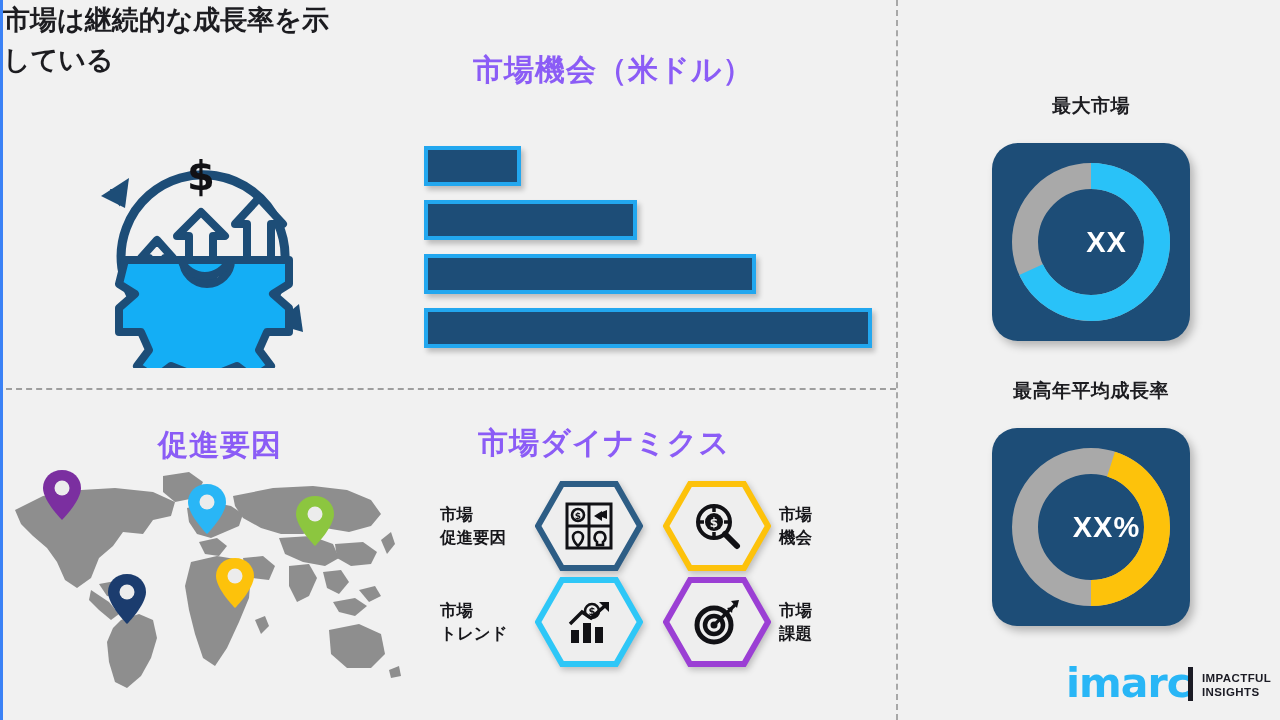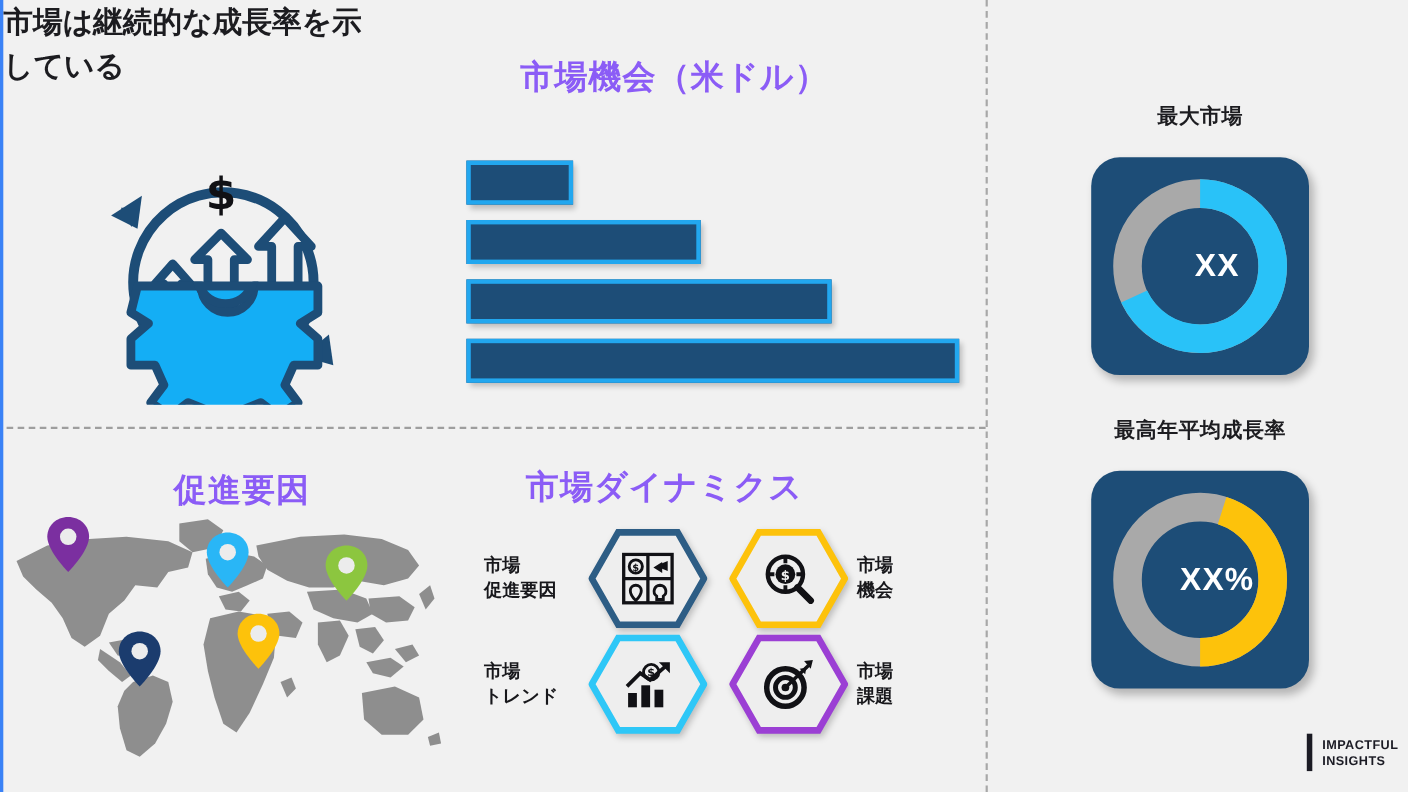--- a/index.html
+++ b/index.html
@@ -114,21 +114,21 @@
 
   
   .donut-card {
     position: absolute;
     width: 198px; height: 198px;
     background: #1d4d77;
     border-radius: 26px;
     box-shadow: 4px 5px 8px rgba(0,0,0,0.25);
   }
   #donut-card-largest { left: 989px; top: 143px; }
-  #donut-card-cagr    { left: 989px; top: 428px; }
+  #donut-card-cagr    { left: 989px; top: 428px; border-radius: 25px; }
 
   .donut-svg {
     position: absolute;
     left: 0; top: 0;
     width: 198px; height: 198px;
   }
   .donut-center-text {
     position: absolute;
     left: 0; top: 0;
     width: 198px; height: 198px;
@@ -435,20 +435,21 @@
 
   <div class="donut-card" id="donut-card-cagr">
     <svg class="donut-svg" viewBox="0 0 198 198">
       <circle id="donut1-track" cx="99" cy="99" r="66" fill="none" stroke="#a9a9a9" stroke-width="26"></circle>
       <circle id="donut1-value" cx="99" cy="99" r="66" fill="none" stroke="#fdc20b" stroke-width="26" transform="rotate(-90 99 99) scale(-1,1) translate(-198,0)" stroke-linecap="butt" stroke-dasharray="186.61060362323371 228.07962665061902"></circle>
     </svg>
     <div class="donut-center-text">XX%</div>
   </div>
 
   <div id="imarc-logo">
+    <div id="imarc-word">imarc</div>
     <div id="imarc-bar"></div>
     <div id="imarc-tagline">
       <div>IMPACTFUL</div>
       <div>INSIGHTS</div>
     </div>
   </div>
 
 </div>
 
 </body></html>

